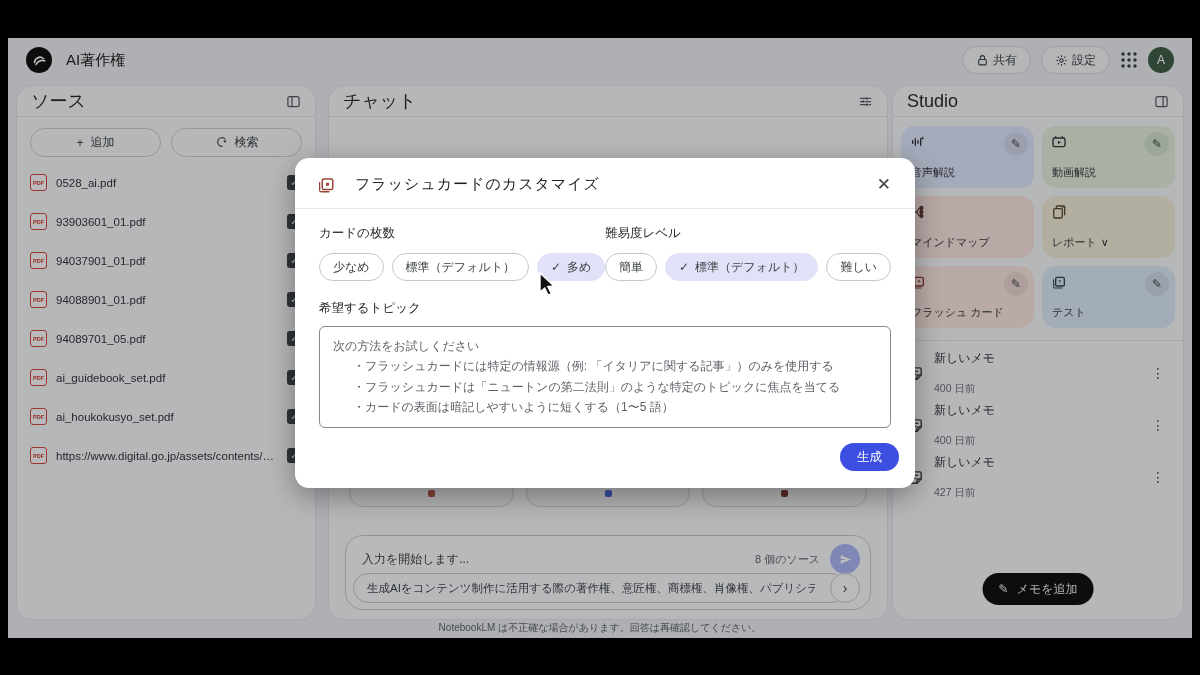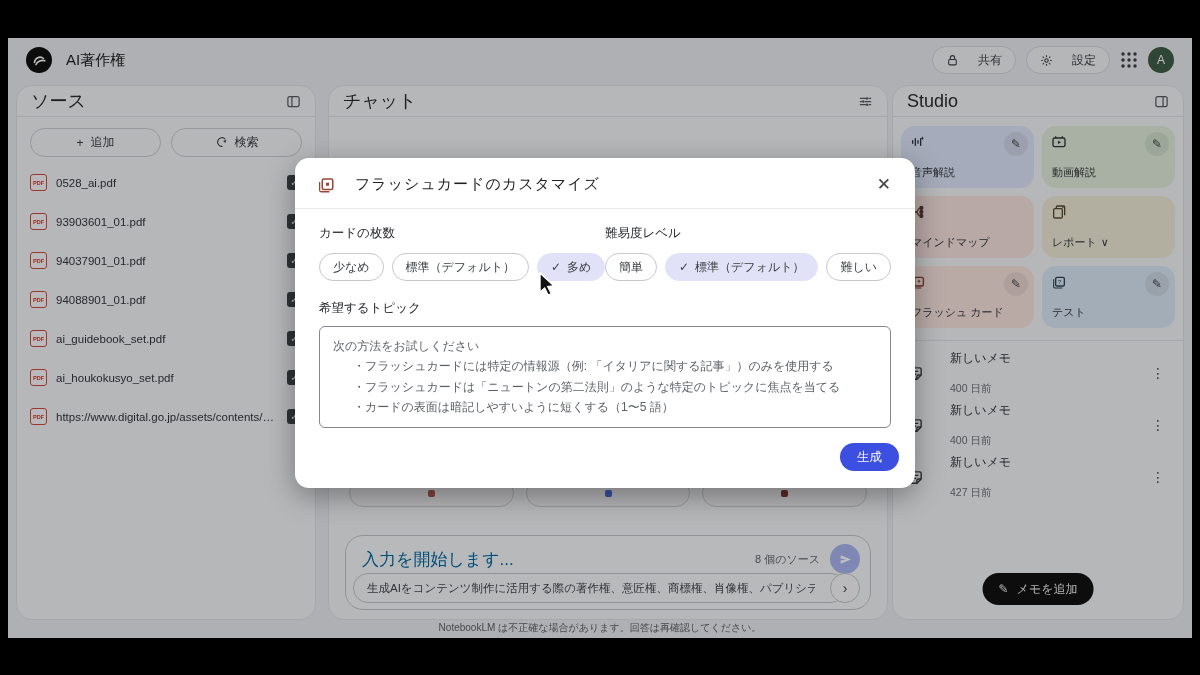--- a/index.html
+++ b/index.html
@@ -17,21 +17,21 @@
   .scrim {
     position:absolute; left:8px; right:8px; top:38px; bottom:37px;
     background:rgba(0,0,0,0.25); z-index:10;
   }
   
   .topbar { position:absolute; left:0; right:0; top:0; height:44px; display:flex; align-items:center; padding:0 18px; }
   .logo { width:26px; height:26px; border-radius:50%; background:#111; display:flex; align-items:center; justify-content:center; margin-right:14px; }
   .app-title { font-size:15px; color:#1f1f1f; }
   .topbar-right { margin-left:auto; display:flex; align-items:center; gap:10px; }
   .pill-btn {
-    display:flex; align-items:center; gap:19px; height:28px; padding:0 13px;
+    display:flex; align-items:center; gap:4px; height:28px; padding:0 13px;
     border:1px solid #d3d5d9; border-radius:14px; background:#f2f3f6;
     font-size:12px; color:#3c4043; cursor:pointer;
   }
   .apps-grid { width:18px; height:18px; }
   .avatar { width:26px; height:26px; border-radius:50%; background:#3f5c47; color:#fff; font-size:12px; display:flex; align-items:center; justify-content:center; }
   
   .panel { position:absolute; top:47px; height:535px; background:#f3f4f7; border:1px solid #e0e1e5; border-radius:16px; overflow:hidden; }
   .panel-sources { left:8px;  width:300px; }
   .panel-chat    { left:320px; width:560px; }
   .panel-studio  { left:884px; width:292px; }
@@ -64,21 +64,21 @@
   }
   
   .chat-bg-pills { position:absolute; left:20px; right:20px; top:393px; display:flex; gap:12px; }
   .chat-bg-pill { flex:1; height:28px; border:1px solid #c9cbcf; border-radius:14px; display:flex; align-items:center; justify-content:center; gap:6px; font-size:10px; color:#6b6e73; background:#f0f1f4; }
   .dot { width:7px; height:7px; border-radius:2px; }
   .chat-inputbox {
     position:absolute; left:16px; right:16px; bottom:9px; height:75px;
     border:1px solid #c3c5c9; border-radius:18px; background:#f6f7fa;
   }
   .chat-input-row { display:flex; align-items:center; padding:8px 10px 0 16px; gap:10px; }
-  .chat-placeholder { flex:1; font-size:17px; color:#0369a1; }
+  .chat-placeholder { flex:1; font-size:12px; color:#404040; }
   .chat-src-count { font-size:11px; color:#5f6368; white-space:nowrap; }
   .send-btn { width:30px; height:30px; border-radius:50%; background:#aab4f2; display:flex; align-items:center; justify-content:center; cursor:pointer; flex:0 0 auto; }
   .suggestion-pill {
     position:absolute; left:7px; right:24px; bottom:6px; height:30px;
     border:1px solid #c3c5c9; border-radius:15px; display:flex; align-items:center;
     padding:0 30px 0 13px; overflow:hidden;
   }
   .suggestion-text { font-size:11.5px; color:#42464d; white-space:nowrap; overflow:hidden; }
   .suggestion-next {
     position:absolute; right:10px; bottom:6px; width:30px; height:30px; border-radius:50%;
@@ -90,21 +90,21 @@
   .studio-cards { display:grid; grid-template-columns:1fr 1fr; gap:8px; padding:9px 8px 8px 8px; }
   .studio-card { position:relative; height:62px; border-radius:14px; padding:8px 9px; cursor:pointer; }
   .studio-card .card-label { position:absolute; left:10px; bottom:8px; font-size:11px; color:#35373c; display:flex; align-items:center; gap:4px; }
   .card-edit {
     position:absolute; right:6px; top:6px; width:24px; height:24px; border-radius:50%;
     background:rgba(0,0,0,0.06); display:flex; align-items:center; justify-content:center;
     font-size:12px; color:#3c4043; cursor:pointer;
   }
   .studio-divider { height:1px; background:#dddfe3; margin:4px 0 0 0; }
   .notes-list { padding:6px 10px; }
-  .note-row { display:flex; align-items:center; gap:26px; height:52px; padding:0 4px; }
+  .note-row { display:flex; align-items:center; gap:10px; height:52px; padding:0 4px; }
   .note-icon { flex:0 0 auto; color:#3c4043; display:flex; }
   .note-texts { flex:1; }
   .note-title { font-size:12px; color:#2f3135; }
   .note-age { font-size:10.5px; color:#6b6e73; margin-top:15px; }
   .note-menu { font-size:14px; color:#4a4d52; cursor:pointer; padding:2px 4px; }
   .add-note-btn {
     position:absolute; left:50%; transform:translateX(-50%); bottom:14px;
     height:32px; padding:0 16px; background:#121212; color:#f1f1f1; border-radius:16px;
     display:flex; align-items:center; gap:8px; font-size:12px; cursor:pointer; white-space:nowrap;
   }
@@ -237,20 +237,25 @@
         <span class="src-name">94037901_01.pdf</span>
         <span class="checkbox">✓</span>
       </div>
       <div class="src-row">
         <span class="pdf-badge">PDF</span>
         <span class="src-name">94088901_01.pdf</span>
         <span class="checkbox">✓</span>
       </div>
       <div class="src-row">
         <span class="pdf-badge">PDF</span>
+        <span class="src-name">94089701_05.pdf</span>
+        <span class="checkbox">✓</span>
+      </div>
+      <div class="src-row">
+        <span class="pdf-badge">PDF</span>
         <span class="src-name">ai_guidebook_set.pdf</span>
         <span class="checkbox">✓</span>
       </div>
       <div class="src-row">
         <span class="pdf-badge">PDF</span>
         <span class="src-name">ai_houkokusyo_set.pdf</span>
         <span class="checkbox">✓</span>
       </div>
       <div class="src-row">
         <span class="pdf-badge">PDF</span>

